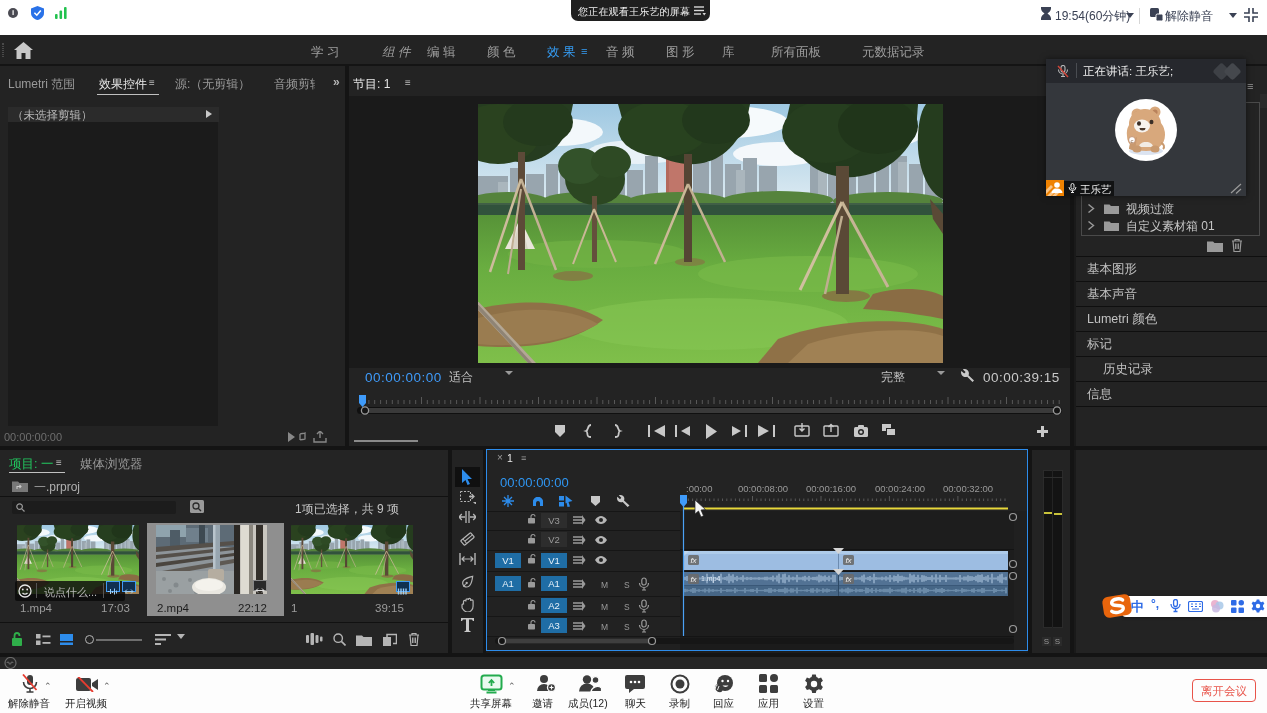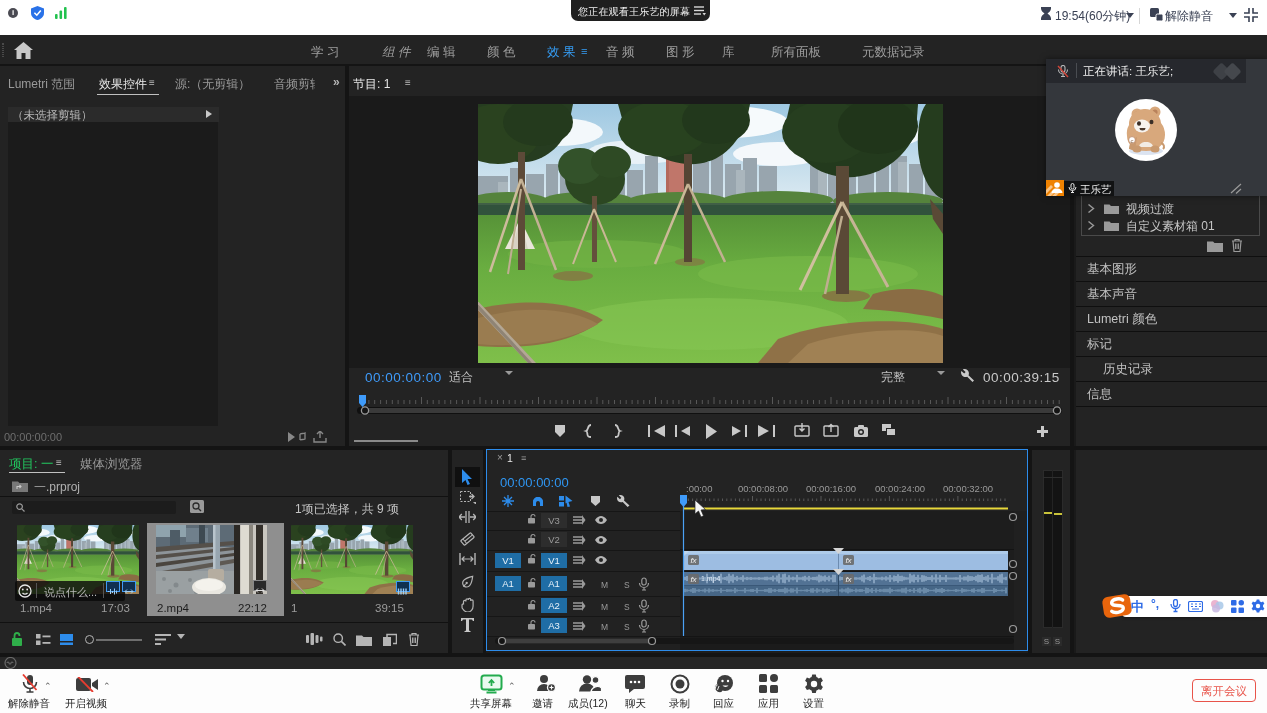--- a/index.html
+++ b/index.html
@@ -925,21 +925,21 @@
       <rect x="7.5" y="0" width="5.5" height="5.5" rx="2.7" fill="#2e6be6"></rect>
       <rect x="0" y="7.5" width="5.5" height="5.5" rx="1" fill="#2e6be6"></rect>
       <rect x="7.5" y="7.5" width="5.5" height="5.5" rx="1" fill="#2e6be6"></rect>
     </svg>
     <svg class="abs" style="left:151px;top:6px;" width="14" height="14" viewBox="0 0 14 14">
       <path d="M5.7 0.5 h2.6 l0.4 1.8 a5 5 0 0 1 1.6 0.9 l1.8 -0.6 l1.3 2.2 l-1.4 1.3 a5 5 0 0 1 0 1.8 l1.4 1.3 l-1.3 2.2 l-1.8 -0.6 a5 5 0 0 1 -1.6 0.9 l-0.4 1.8 h-2.6 l-0.4 -1.8 a5 5 0 0 1 -1.6 -0.9 l-1.8 0.6 l-1.3 -2.2 l1.4 -1.3 a5 5 0 0 1 0 -1.8 l-1.4 -1.3 l1.3 -2.2 l1.8 0.6 a5 5 0 0 1 1.6 -0.9 Z" fill="#2e6be6"></path>
       <circle cx="7" cy="7" r="2.2" fill="#fff"></circle>
     </svg>
   </div>
 
-  <div class="abs" id="floatwin" style="left:1046px;top:59px;width:221px;height:137px;background:#34373c;box-shadow:0 0 6px rgba(0,0,0,0.5);">
+  <div class="abs" id="floatwin" style="left:1046px;top:59px;width:200px;height:137px;background:#34373c;box-shadow:0 0 6px rgba(0,0,0,0.5);">
 
     <div class="abs" style="left:0;top:0;width:200px;height:24px;background:#26282d;"></div>
     <svg class="abs" style="left:11px;top:6px;" width="12" height="13" viewBox="0 0 12 13">
       <rect x="4" y="0.5" width="4" height="6.5" rx="2" fill="none" stroke="#b9b9b9" stroke-width="1.1"></rect>
       <path d="M1.5 4.5 a4.5 4.5 0 0 0 9 0 M6 9 v2.5 M4 11.5 h4" fill="none" stroke="#b9b9b9" stroke-width="1.1"></path>
       <path d="M1 1 L11 12" stroke="#d04438" stroke-width="1.4"></path>
     </svg>
     <div class="abs" style="left:30px;top:4px;width:1px;height:15px;background:#4a4d52;"></div>
     <div class="abs" style="left:37px;top:5px;color:#f0f0f0;font-size:11.5px;">正在讲话:  王乐艺;</div>
     <svg class="abs" style="left:166px;top:3px;" width="30" height="19" viewBox="0 0 30 19">

